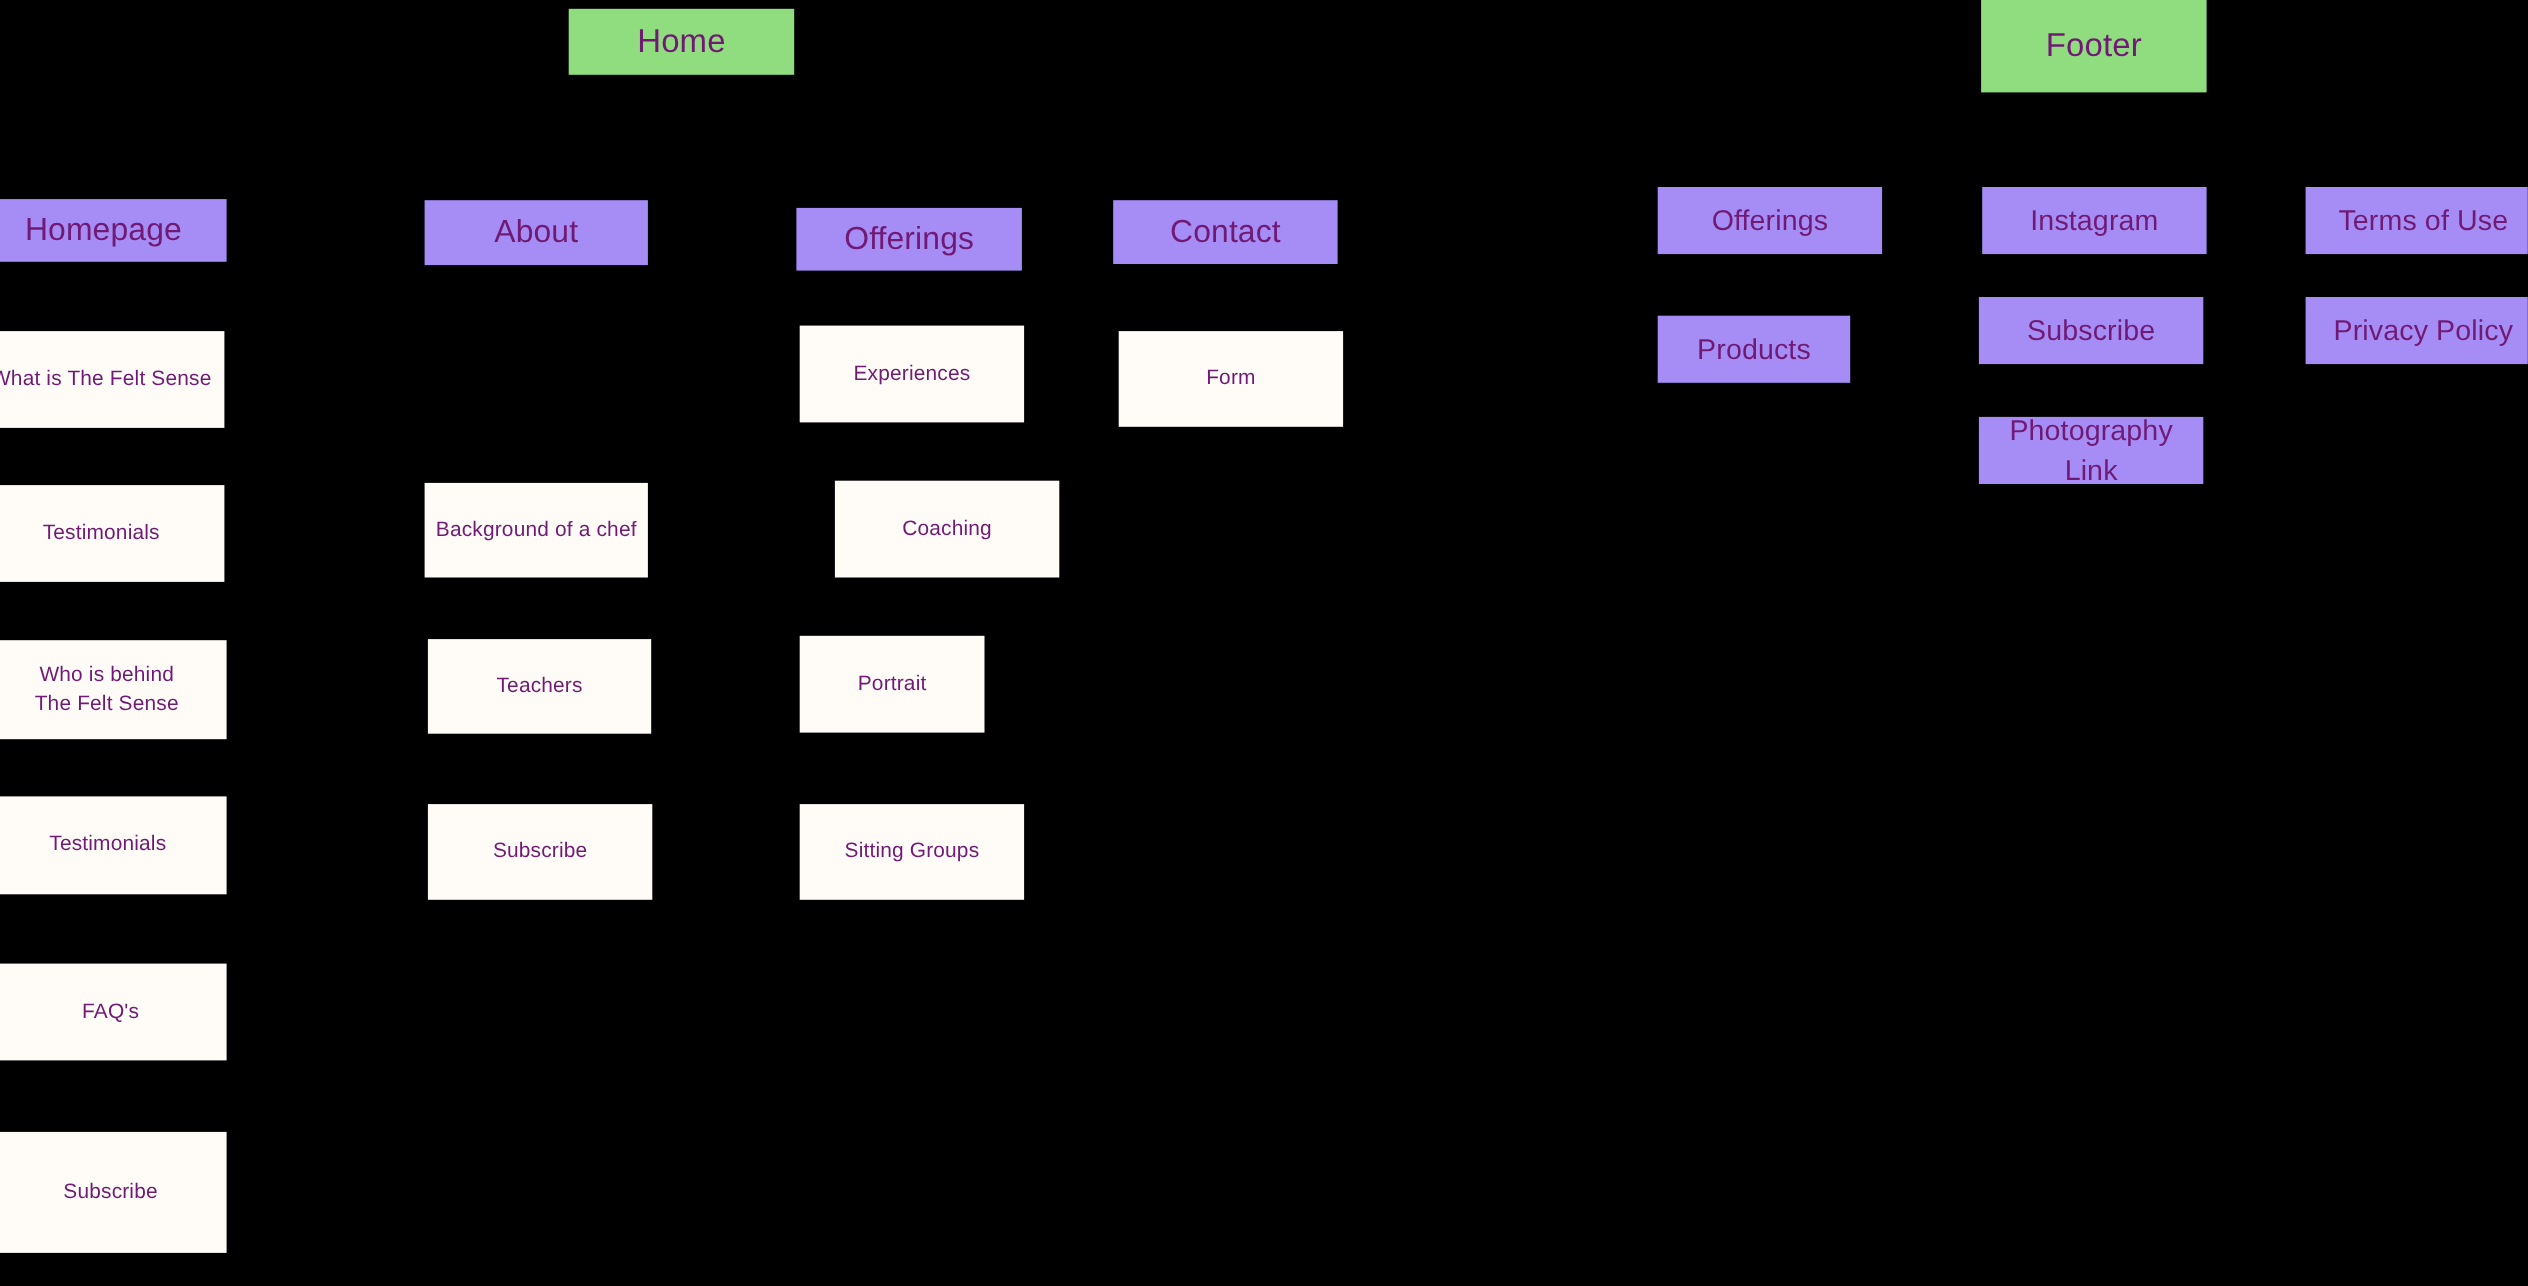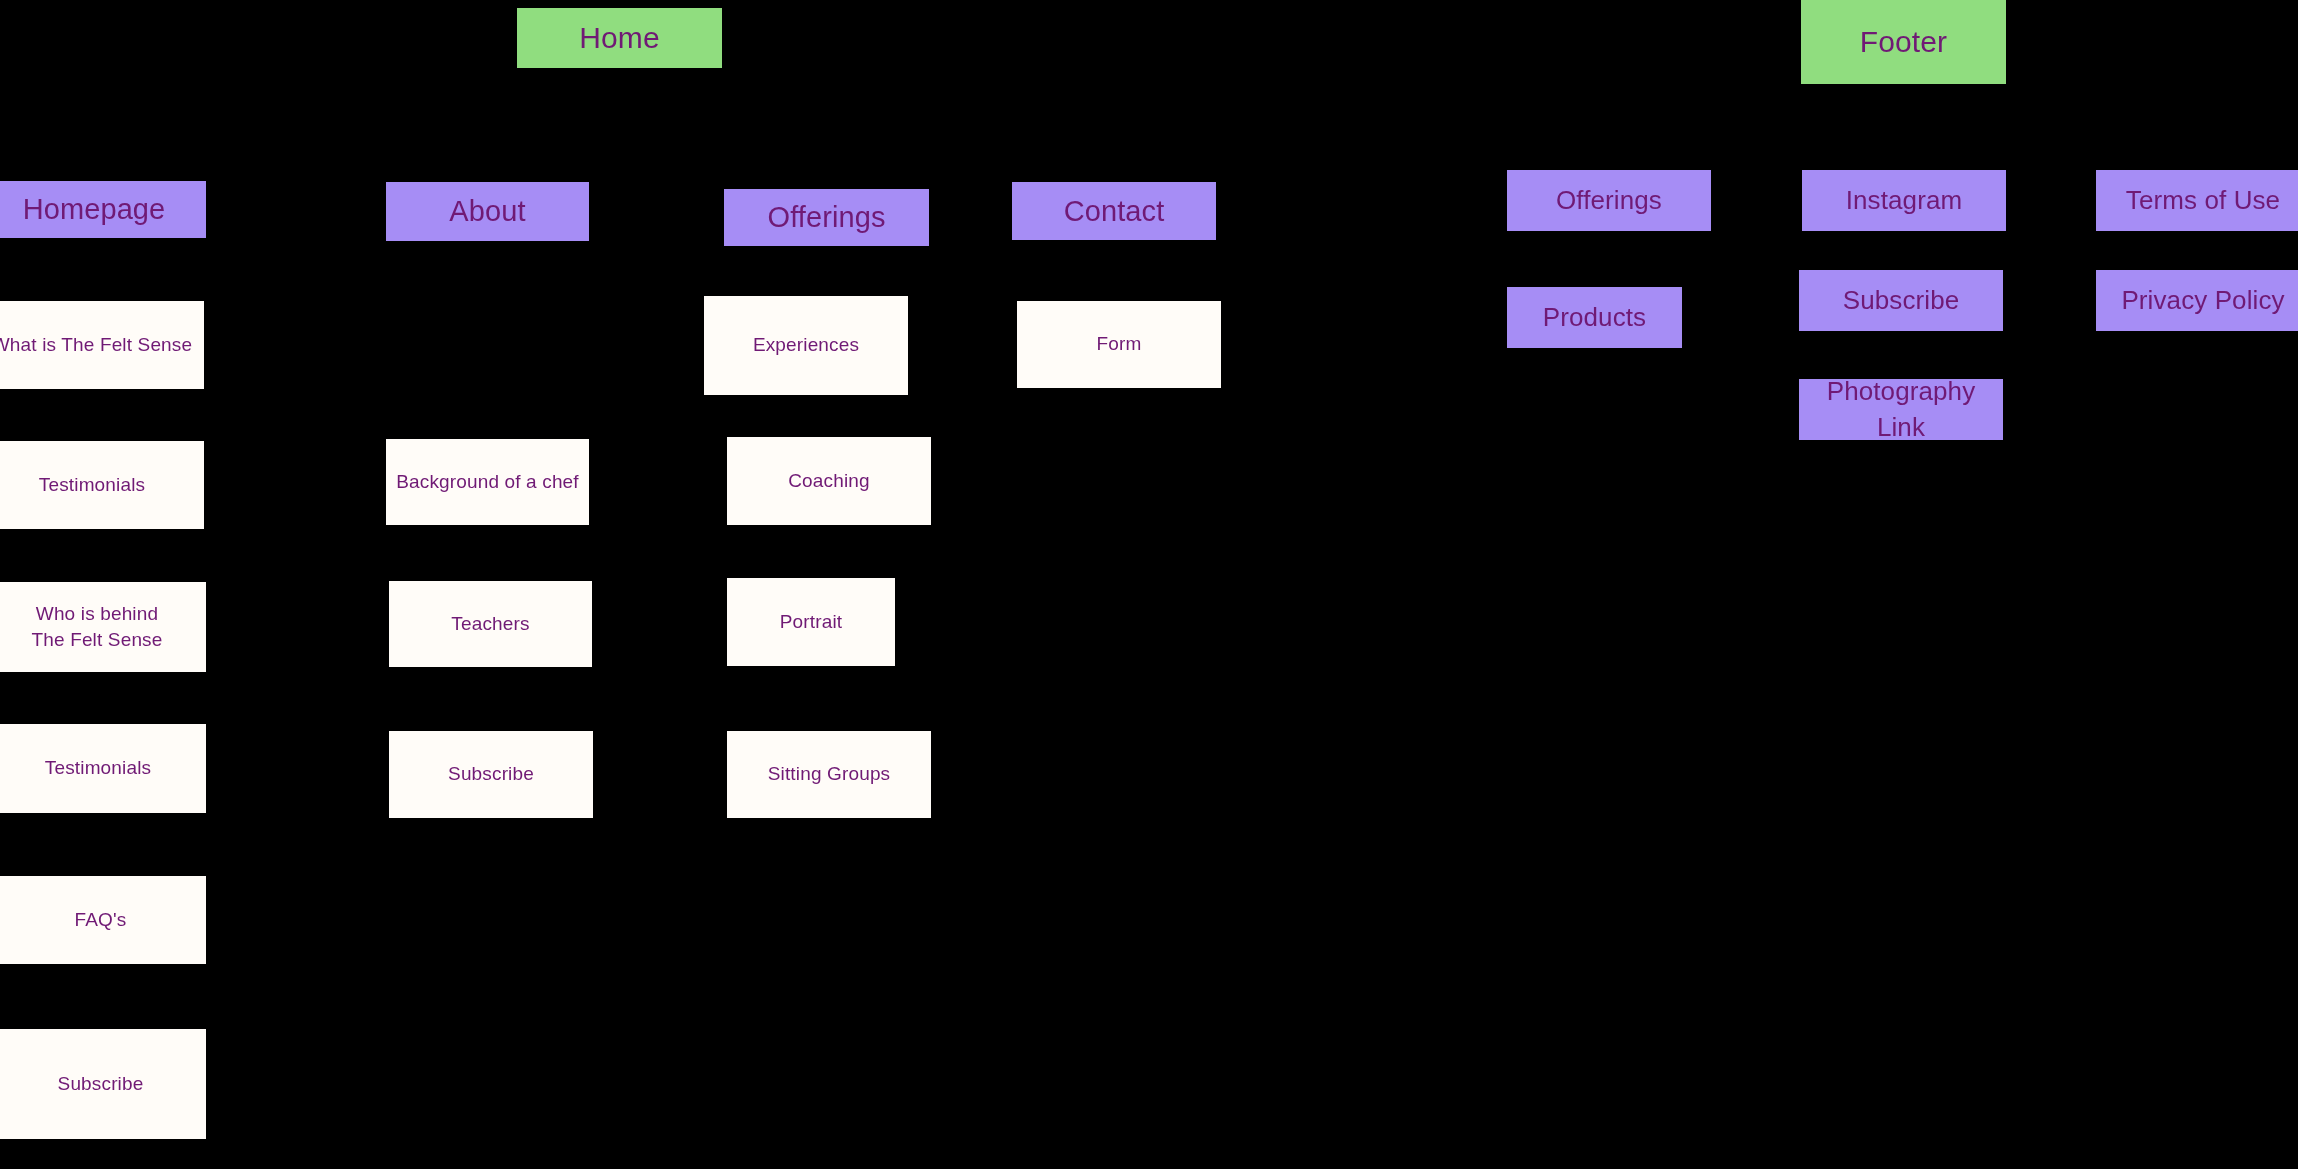--- a/index.html
+++ b/index.html
@@ -80,22 +80,22 @@
     <div class="node leaf" style="left: -20px; top: 301px; width: 224px; height: 88px;"><span>What is The Felt Sense</span></div>
     <div class="node leaf" style="left: -20px; top: 441px; width: 224px; height: 88px;"><span>Testimonials</span></div>
     <div class="node leaf" style="left: -12px; top: 582px; width: 218px; height: 90px;"><span>Who is behind
 The Felt Sense</span></div>
     <div class="node leaf" style="left: -10px; top: 724px; width: 216px; height: 89px;"><span>Testimonials</span></div>
     <div class="node leaf" style="left: -5px; top: 876px; width: 211px; height: 88px;"><span>FAQ's</span></div>
     <div class="node leaf" style="left: -5px; top: 1029px; width: 211px; height: 110px;"><span>Subscribe</span></div>
     <div class="node leaf" style="left: 386px; top: 439px; width: 203px; height: 86px;"><span>Background of a chef</span></div>
     <div class="node leaf" style="left: 389px; top: 581px; width: 203px; height: 86px;"><span>Teachers</span></div>
     <div class="node leaf" style="left: 389px; top: 731px; width: 204px; height: 87px;"><span>Subscribe</span></div>
-    <div class="node leaf" style="left: 704px; top: 296px; width: 204px; height: 99px;"><span>Experiences</span></div>
-    <div class="node leaf" style="left: 727px; top: 437px; width: 204px; height: 88px;"><span>Coaching</span></div>
+    <div class="node leaf" style="left: 727px; top: 296px; width: 204px; height: 88px;"><span>Experiences</span></div>
+    <div class="node leaf" style="left: 759px; top: 437px; width: 204px; height: 88px;"><span>Coaching</span></div>
     <div class="node leaf" style="left: 727px; top: 578px; width: 168px; height: 88px;"><span>Portrait</span></div>
     <div class="node leaf" style="left: 727px; top: 731px; width: 204px; height: 87px;"><span>Sitting Groups</span></div>
     <div class="node leaf" style="left: 1017px; top: 301px; width: 204px; height: 87px;"><span>Form</span></div>
     <div class="node linknode" style="left: 1507px; top: 170px; width: 204px; height: 61px;"><span>Offerings</span></div>
     <div class="node linknode" style="left: 1507px; top: 287px; width: 175px; height: 61px;"><span>Products</span></div>
     <div class="node linknode" style="left: 1802px; top: 170px; width: 204px; height: 61px;"><span>Instagram</span></div>
     <div class="node linknode" style="left: 1799px; top: 270px; width: 204px; height: 61px;"><span>Subscribe</span></div>
     <div class="node linknode" style="left: 1799px; top: 379px; width: 204px; height: 61px;"><span>Photography Link</span></div>
     <div class="node linknode" style="left: 2096px; top: 170px; width: 214px; height: 61px;"><span>Terms of Use</span></div>
     <div class="node linknode" style="left: 2096px; top: 270px; width: 214px; height: 61px;"><span>Privacy Policy</span></div>

